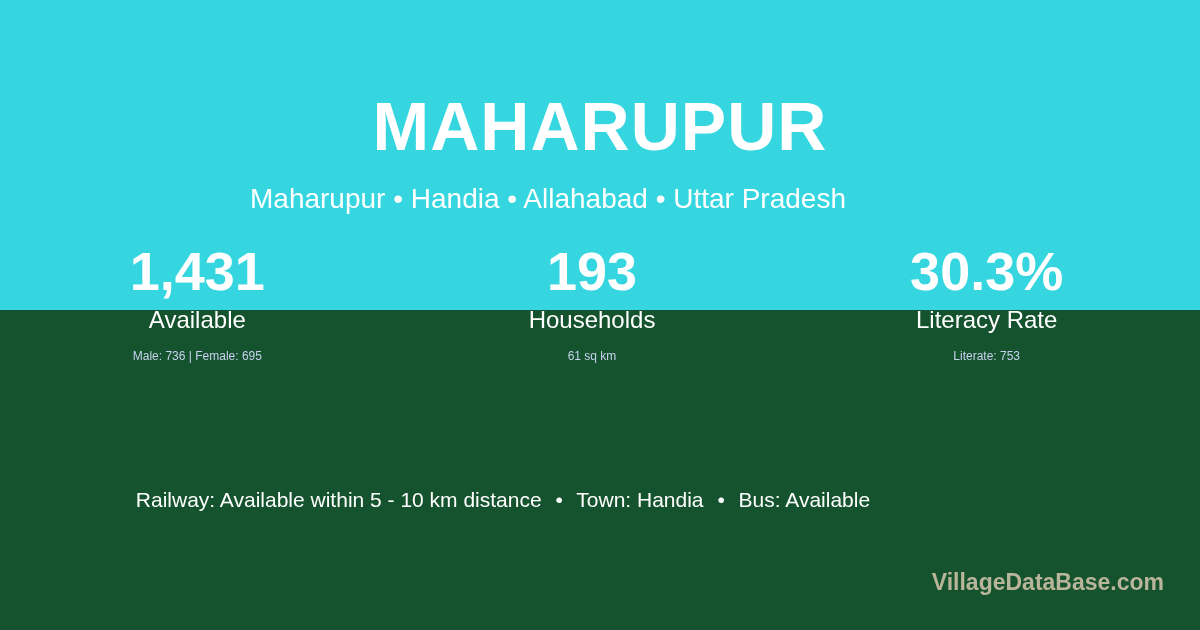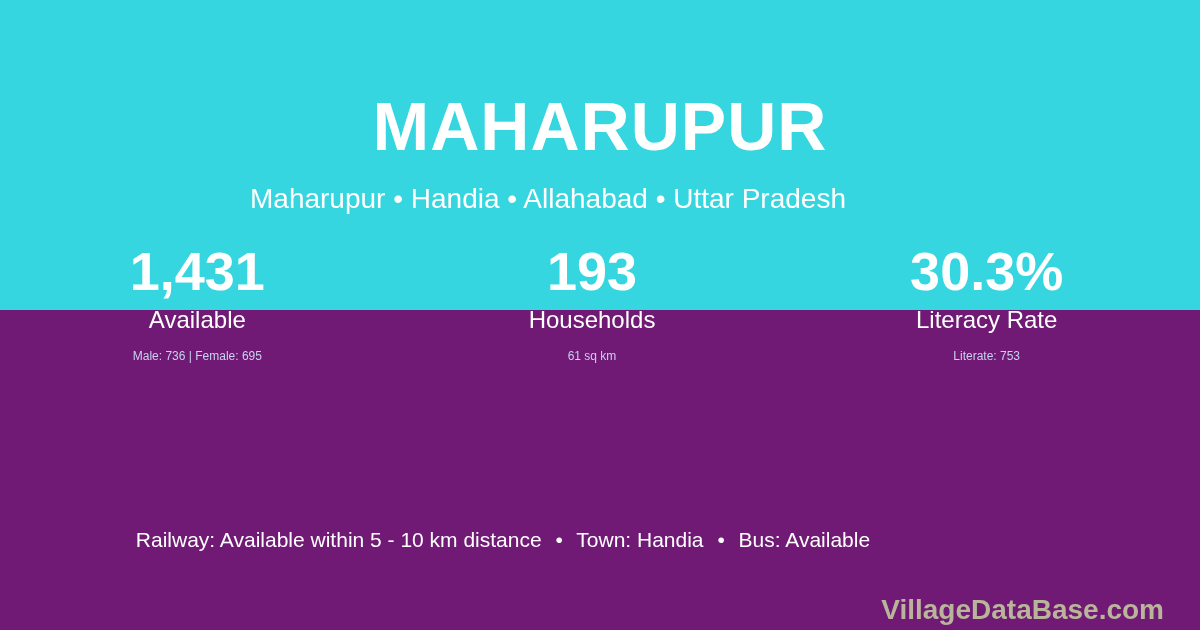--- a/index.html
+++ b/index.html
@@ -4,21 +4,21 @@
 <style>
   * { margin:0; padding:0; box-sizing:border-box; }
   html, body {
     width:1200px; height:630px;
     font-family:"Liberation Sans", sans-serif;
     overflow:hidden;
   }
   .card {
     position:relative;
     width:1200px; height:630px;
-    background:#701a75;
+    background:#14532d;
   }
   .top-band {
     position:absolute;
     left:0; top:0;
     width:1200px; height:310px;
     background:#35d6e0;
   }
   .title {
     position:absolute;
     left:0; top:84px;
@@ -68,27 +68,26 @@
     margin-top:8px;
   }
   .facts {
     position:absolute;
     left:0; top:484px;
     width:1006px;
     text-align:center;
     font-size:21px;
     color:#ffffff;
     line-height:32px;
-    margin-top:40px;
   }
   .facts .sep { color:#ffffff; padding:0 8px; }
   .brand {
     position:absolute;
-    right:36px; bottom:6px;
-    font-size:28px;
+    right:36px; bottom:34px;
+    font-size:23px;
     font-weight:bold;
     color:#b9b59a;
     line-height:28px;
   }
 </style>
 </head>
 <body>
 
 <div class="card">
 

